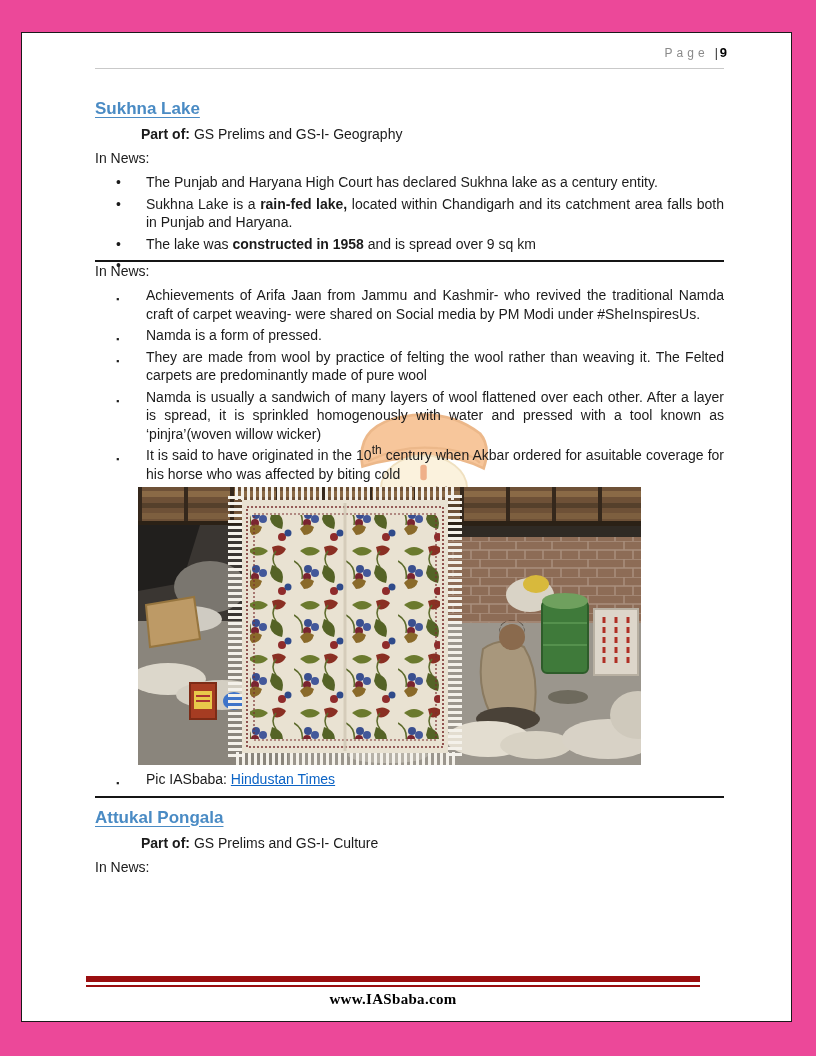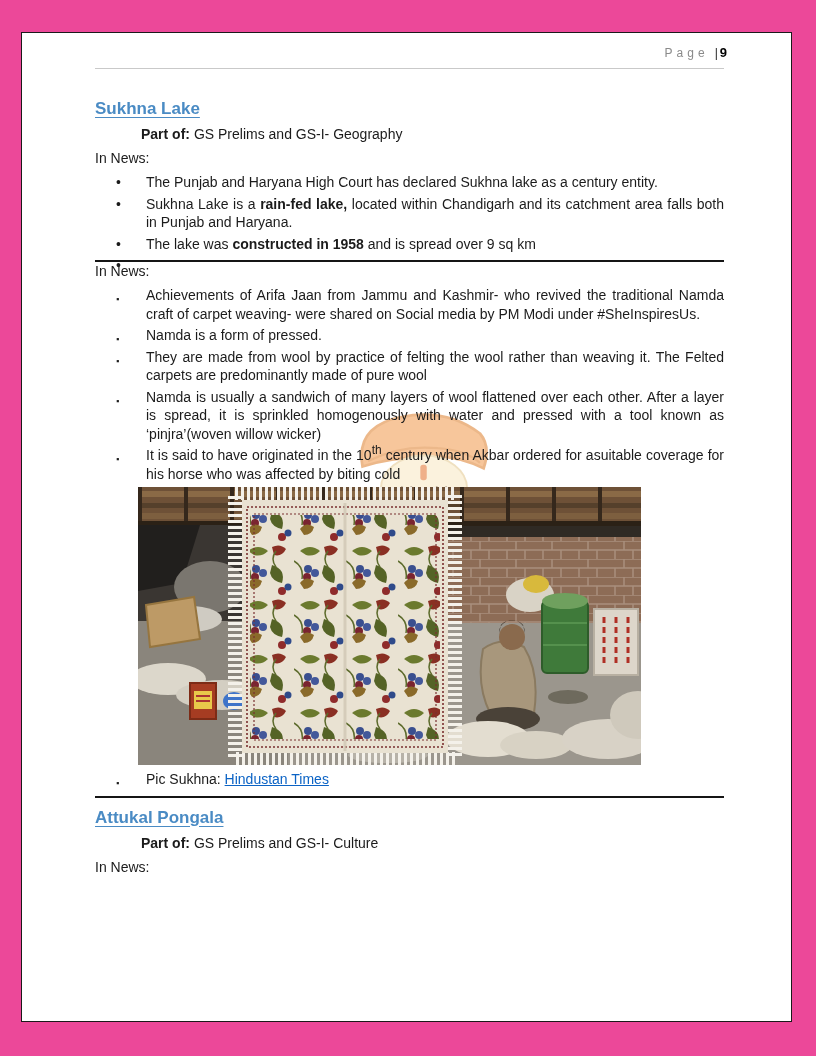--- a/index.html
+++ b/index.html
@@ -156,25 +156,30 @@
         <rect x="97" y="6" width="220" height="266" fill="none" stroke="#f4f1ea" stroke-width="14" stroke-dasharray="3 3"></rect>
         <rect x="104" y="13" width="206" height="253" fill="#e9e2d2"></rect>
         <rect x="112" y="28" width="190" height="224" fill="url(#fl)"></rect>
         <rect x="109" y="20" width="196" height="240" fill="none" stroke="#7a3030" stroke-width="1.6" stroke-dasharray="2 2"></rect>
         <rect x="116" y="27" width="182" height="226" fill="none" stroke="#7a3030" stroke-width="1.2" stroke-dasharray="2 2"></rect>
         <line x1="207" y1="16" x2="207" y2="264" stroke="#cdc4b0" stroke-width="3" opacity=".7"></line>
       </svg>
 
       <ul class="bullets square">
         <li>
-          <span class="marker">▪</span><span>Pic Sukhna: </span><a class="link">Hindustan Times</a>
+          <span class="marker">▪</span><span>Pic IASbaba: </span><a class="link">Hindustan Times</a>
         </li>
       </ul>
       <div class="sec-sep"></div>
 
       <h2 class="sec-title">Attukal Pongala</h2>
       <p class="meta"><span class="b">Part of:</span><span> GS Prelims and GS-I- Culture</span></p>
       <p class="meta b">In News:</p>
     </div>
 
+    <div class="footer">
+      <div class="bar-thick"></div>
+      <div class="bar-thin"></div>
+      <div class="site">www.IASbaba.com</div>
+    </div>
 
   </div>
 </div>
 
 </body></html>

